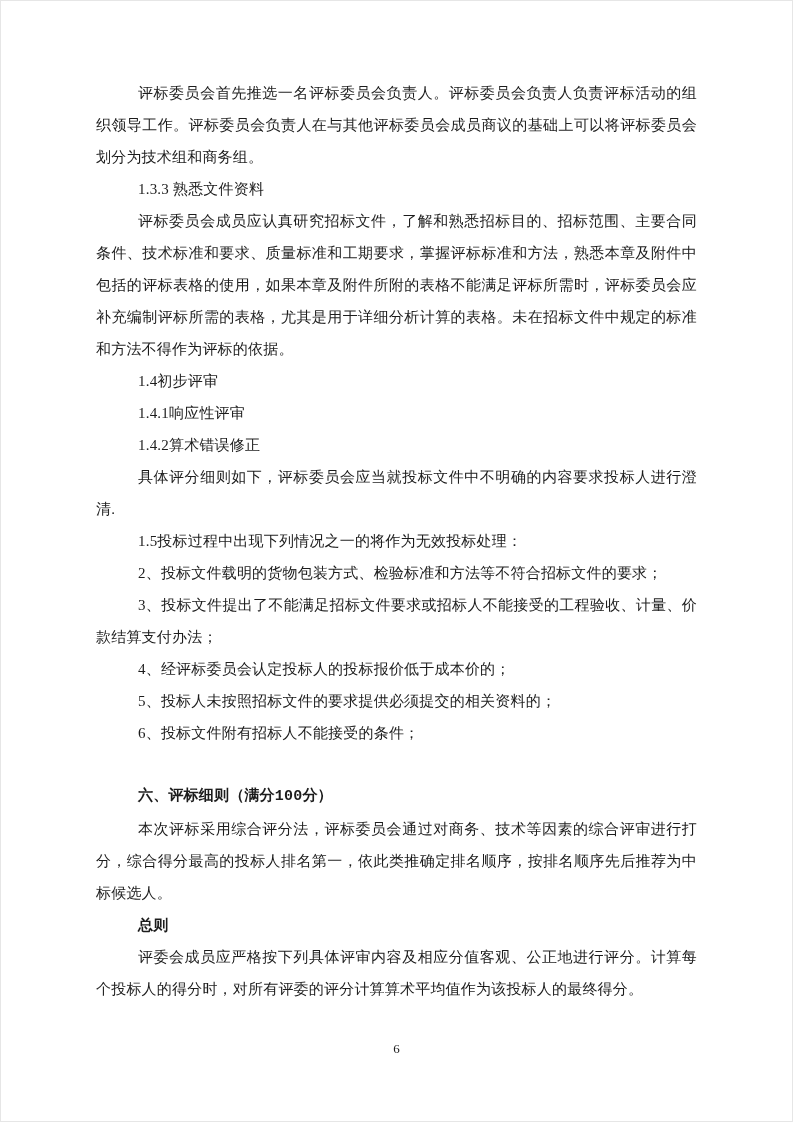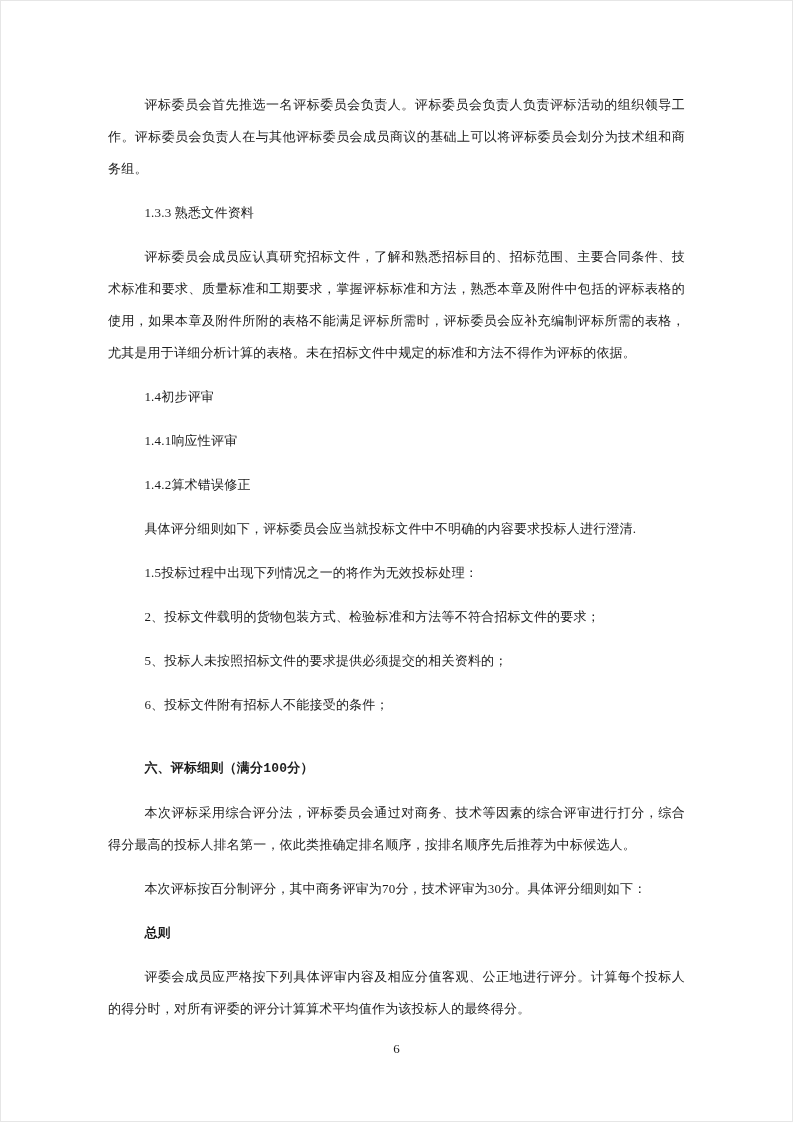--- a/index.html
+++ b/index.html
@@ -13,22 +13,22 @@
     height: 1122px;
     box-sizing: border-box;
     background: #ffffff;
     border: 1px solid #e6e6e6;
     padding: 76px 95px 0 95px;
     font-family: "Liberation Serif", "DejaVu Serif", serif;
     color: #1c1c1c;
     overflow: hidden;
   }
   .para {
-    margin: 12px;
-    font-size: 13px;
+    margin: 0;
+    font-size: 15px;
     line-height: 32px;
     text-align: justify;
     letter-spacing: 0.2px;
   }
   .indent {
     text-indent: 2.8em;
   }
   .bold {
     font-weight: bold;
   }
@@ -53,22 +53,23 @@
 <div class="page">
   <p class="para indent">评标委员会首先推选一名评标委员会负责人。评标委员会负责人负责评标活动的组织领导工作。评标委员会负责人在与其他评标委员会成员商议的基础上可以将评标委员会划分为技术组和商务组。</p>
   <p class="para indent">1.3.3 熟悉文件资料</p>
   <p class="para indent">评标委员会成员应认真研究招标文件，了解和熟悉招标目的、招标范围、主要合同条件、技术标准和要求、质量标准和工期要求，掌握评标标准和方法，熟悉本章及附件中包括的评标表格的使用，如果本章及附件所附的表格不能满足评标所需时，评标委员会应补充编制评标所需的表格，尤其是用于详细分析计算的表格。未在招标文件中规定的标准和方法不得作为评标的依据。</p>
   <p class="para indent">1.4初步评审</p>
   <p class="para indent">1.4.1响应性评审</p>
   <p class="para indent">1.4.2算术错误修正</p>
   <p class="para indent">具体评分细则如下，评标委员会应当就投标文件中不明确的内容要求投标人进行澄清.</p>
   <p class="para indent">1.5投标过程中出现下列情况之一的将作为无效投标处理：</p>
   <p class="para indent">2、投标文件载明的货物包装方式、检验标准和方法等不符合招标文件的要求；</p>
+  <p class="para indent">3、投标文件提出了不能满足招标文件要求或招标人不能接受的工程验收、计量、价款结算支付办法；</p>
+  <p class="para indent">4、经评标委员会认定投标人的投标报价低于成本价的；</p>
   <p class="para indent">5、投标人未按照招标文件的要求提供必须提交的相关资料的；</p>
   <p class="para indent">6、投标文件附有招标人不能接受的条件；</p>
   <p class="para indent bold gap-before">六、评标细则（满分100分）</p>
   <p class="para indent">本次评标采用综合评分法，评标委员会通过对商务、技术等因素的综合评审进行打分，综合得分最高的投标人排名第一，依此类推确定排名顺序，按排名顺序先后推荐为中标候选人。</p>
-  <p class="para indent">本次评标按百分制评分，其中商务评审为70分，技术评审为30分。具体评分细则如下：</p>
   <p class="para indent bold">总则</p>
   <p class="para indent">评委会成员应严格按下列具体评审内容及相应分值客观、公正地进行评分。计算每个投标人的得分时，对所有评委的评分计算算术平均值作为该投标人的最终得分。</p>
 
   <div class="page-number">6</div>
 </div>
 
 </body></html>

